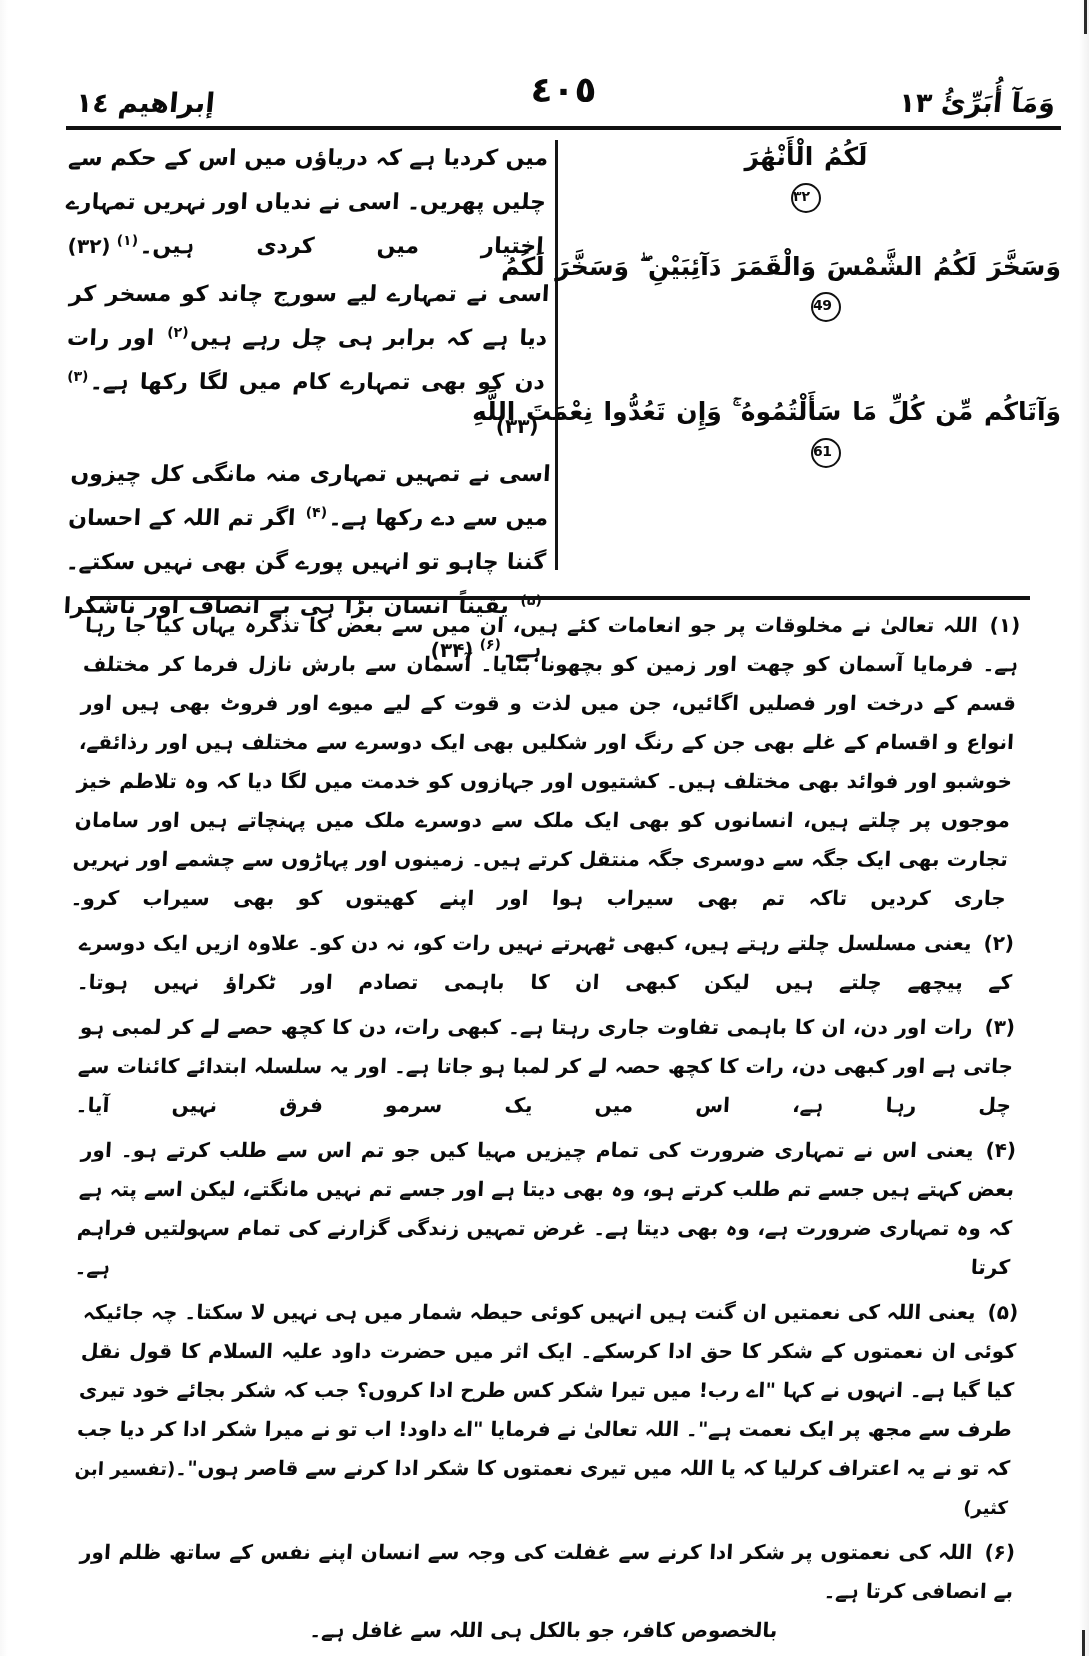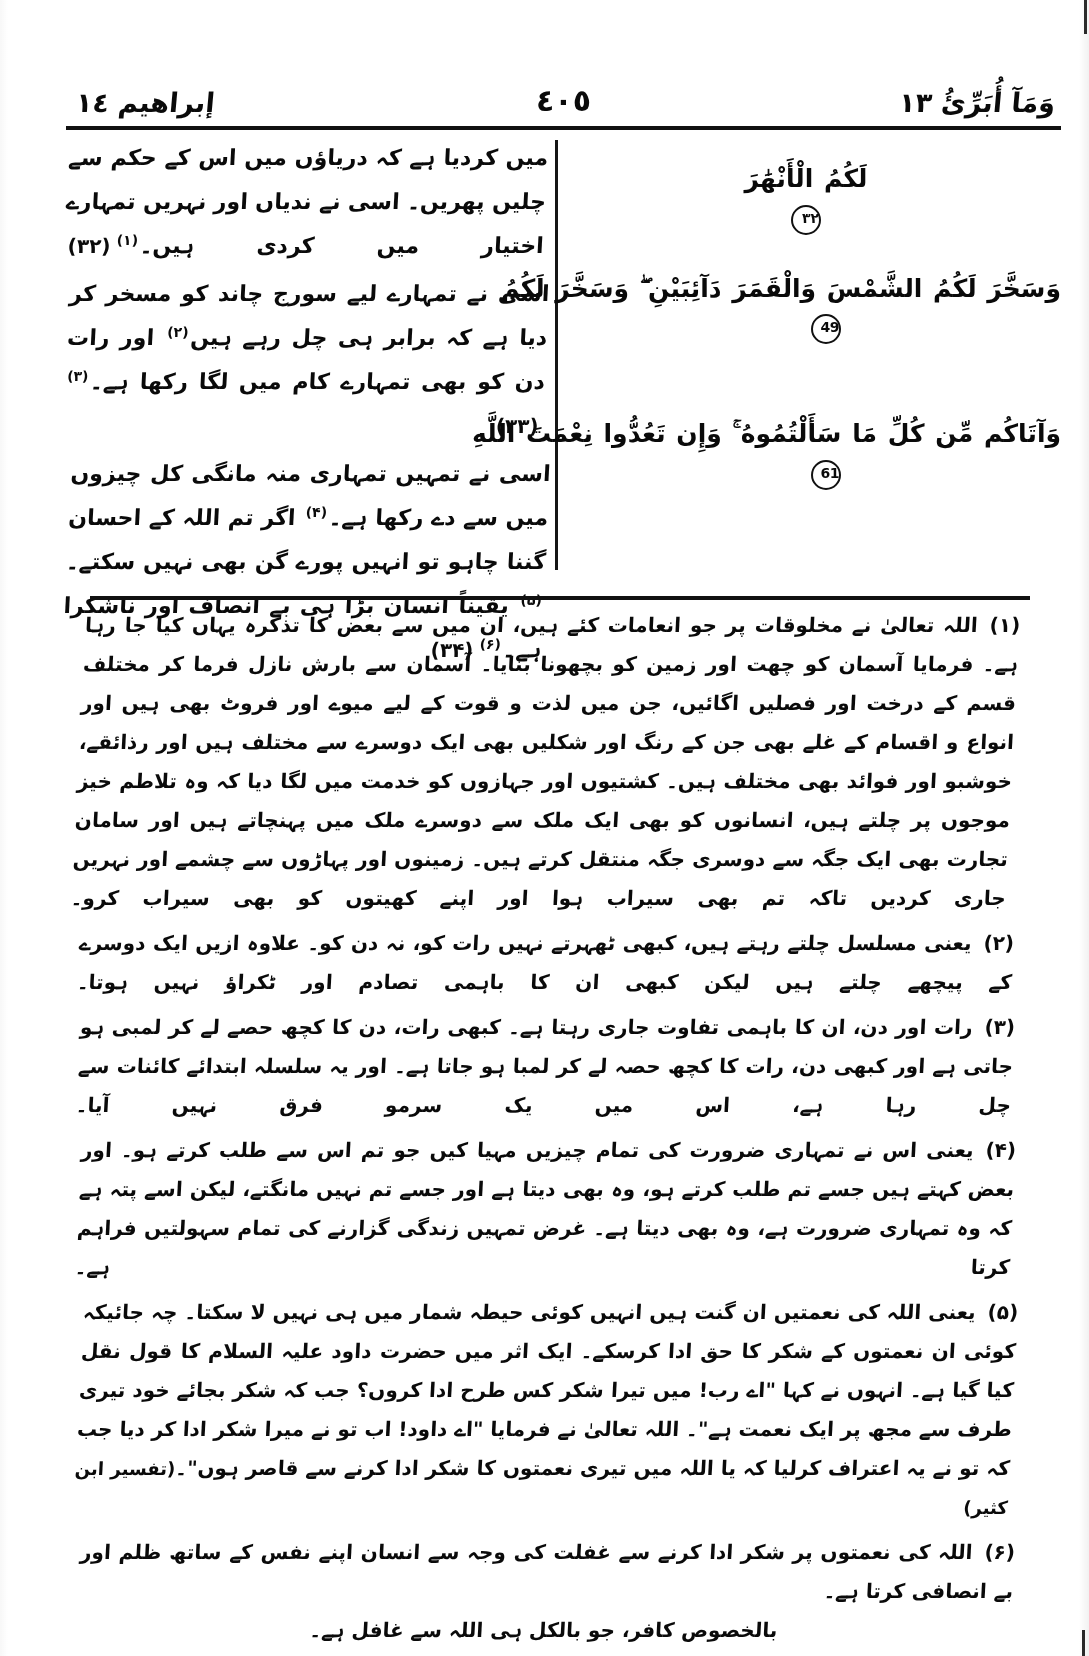--- a/index.html
+++ b/index.html
@@ -61,27 +61,27 @@
     font-size: 27px;
     font-weight: 700;
     letter-spacing: -0.5px;
     white-space: nowrap;
     transform: skewX(-5deg);
   }
   .header-juz   { padding-right: 6px; }
   .header-surah { padding-left: 10px; }
   .header-page {
     font-family: "DejaVu Sans", sans-serif;
-    font-size: 30px;
+    font-size: 36px;
     font-weight: 700;
     letter-spacing: 2px;
     position: absolute;
     left: 50%;
     transform: translateX(-50%);
-    bottom: 0;
+    bottom: 8px;
   }
 
   .rule-header {
     position: absolute;
     left: 66px;
     top: 126px;
     width: 995px;
     height: 4px;
     background: #111;
   }
@@ -116,35 +116,35 @@
     box-sizing: border-box;
   }
   .ayah-block {
     font-family: "DejaVu Sans", sans-serif;
     font-size: 25px;
     font-weight: 700;
     line-height: 1.55;
     letter-spacing: -0.5px;
     word-spacing: 2px;
   }
-  .ayah-1 { margin-top: 22px;  padding-right: 40px; text-align: center; }
+  .ayah-1 { margin-top: 0;  padding-right: 40px; text-align: center; }
   .ayah-2 { margin-top: 32px; }
   .ayah-3 { margin-top: 68px; }
   .ayah-line { display: block; white-space: nowrap; }
   .ayah-line.indent-a { padding-right: 18px; }
   .ayah-end {
     display: inline-block;
     border: 2px solid #111;
     border-radius: 50%;
     width: 26px;
     height: 26px;
     line-height: 22px;
     font-size: 14px;
     font-weight: 700;
-    text-align: right;
+    text-align: left;
     margin: 0 6px;
     vertical-align: 3px;
   }
 
   
   .col-urdu {
     position: absolute;
     left: 0;
     top: 0;
     width: 480px;

